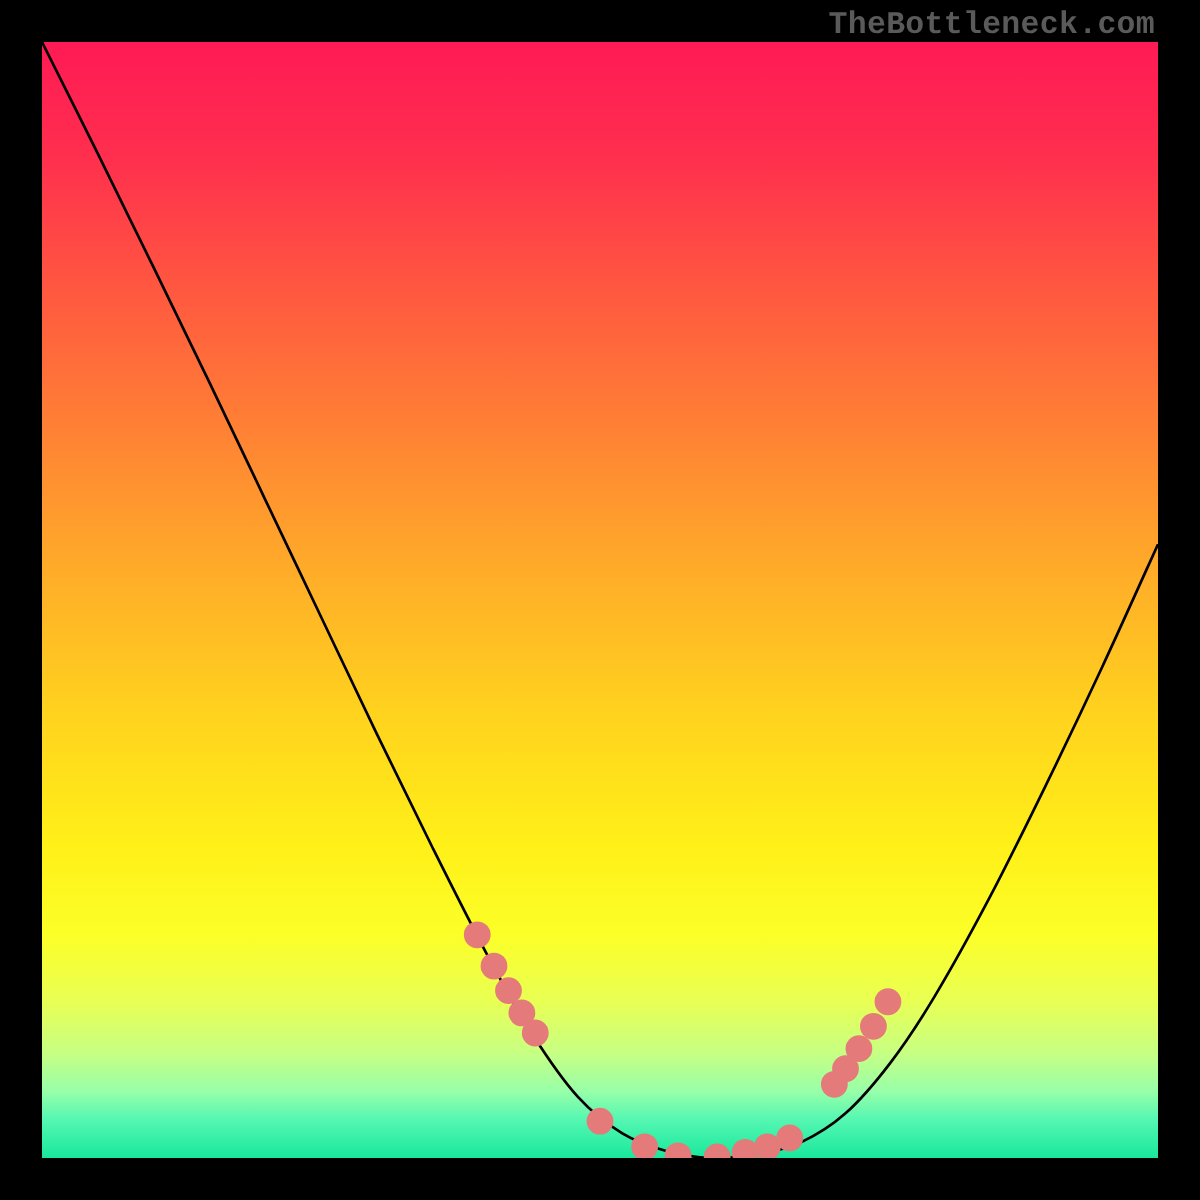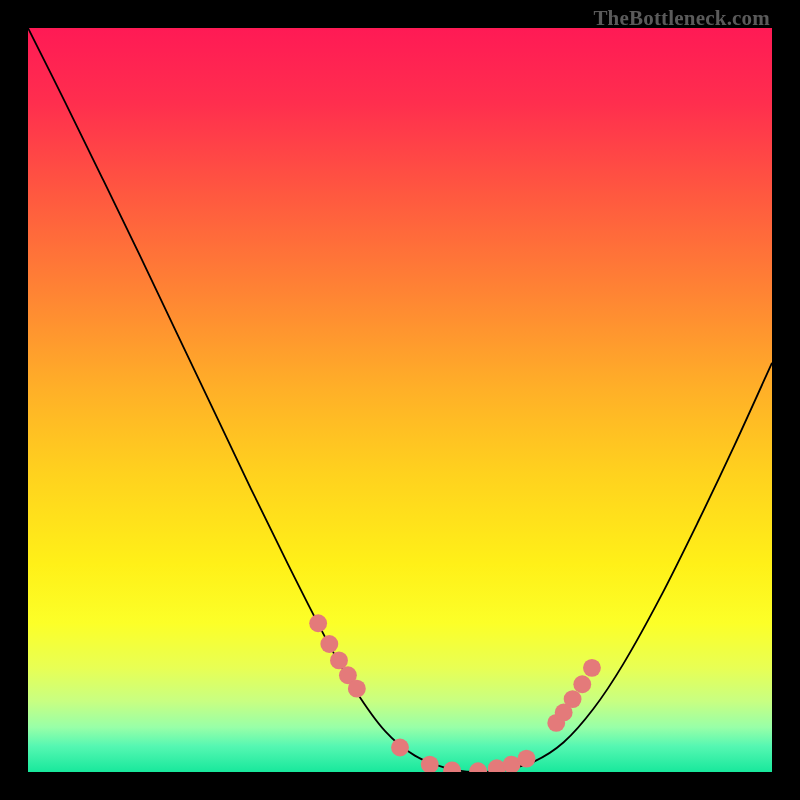--- a/index.html
+++ b/index.html
@@ -18,21 +18,21 @@
     height: 744px;
   }
   .gradient-bg {
     position: absolute;
     left: 0; top: 0; width: 100%; height: 100%;
   }
   .watermark {
     position: absolute;
     top: 6px;
     right: 30px;
-    font-family: Liberation Serif, serif;
+    font-family: Liberation Mono, monospace;
     font-size: 21px;
     font-weight: 600;
     color: #5a5a5a;
     letter-spacing: 0.2px;
     user-select: none;
   }
   .curve-layer {
     position: absolute;
     left: 0; top: 0; width: 100%; height: 100%;
     pointer-events: none;

